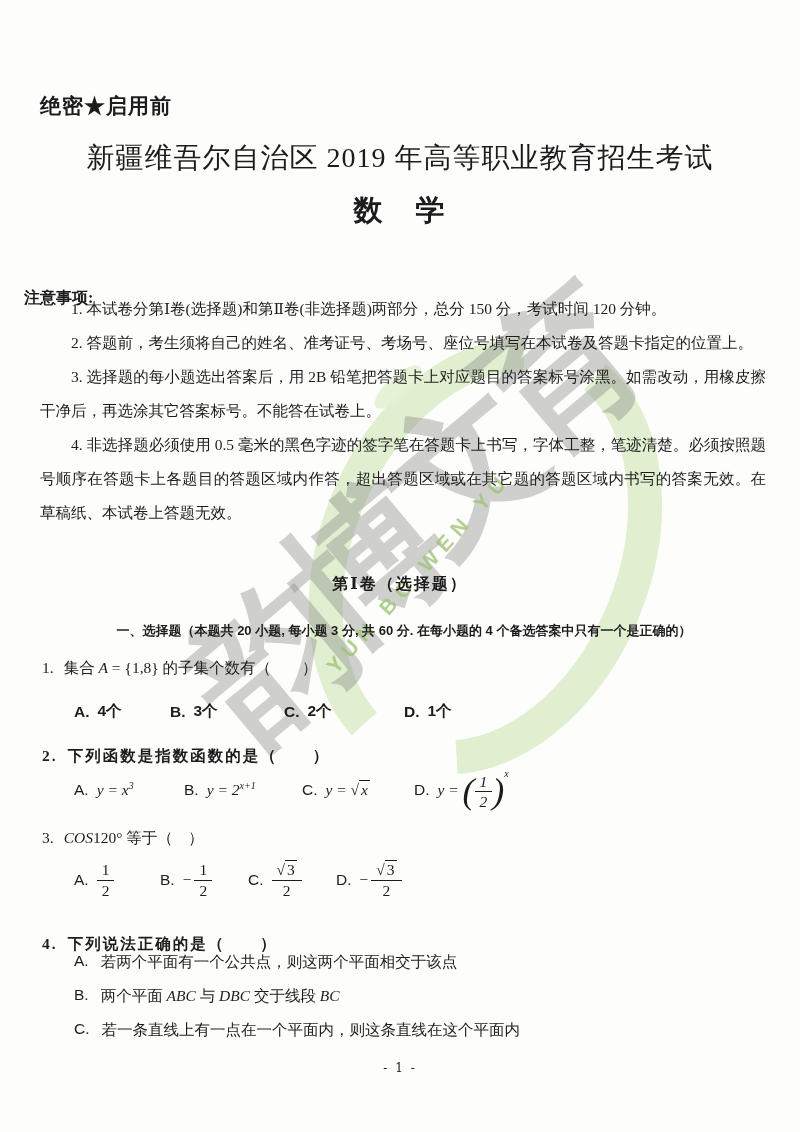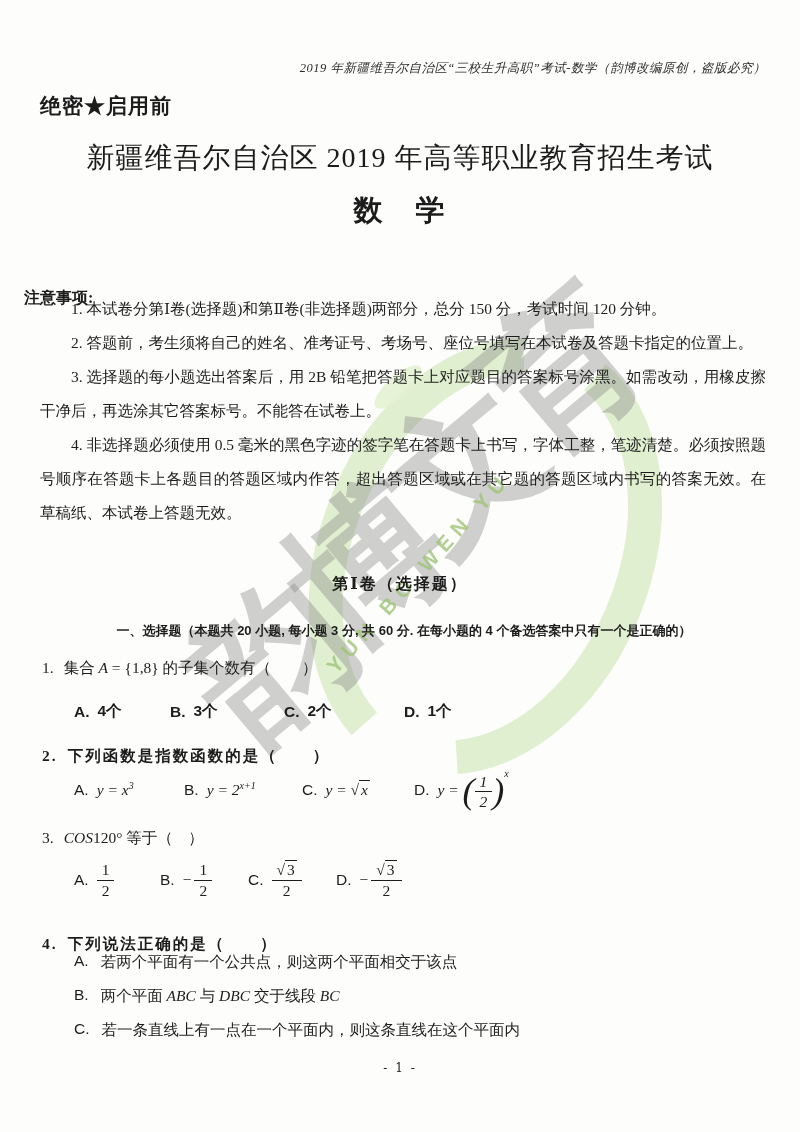--- a/index.html
+++ b/index.html
@@ -93,21 +93,20 @@
     </svg>
     <span class="wm-char" style="left:195px;top:585px">韵</span>
     <span class="wm-char" style="left:292px;top:488px">博</span>
     <span class="wm-char" style="left:389px;top:391px">文</span>
     <span class="wm-char" style="left:486px;top:294px">育</span>
     <span class="wm-pinyin">YUN BO WEN YU</span>
   </div>
 
   <div class="content">
 
-    <div class="abs header-note">2019 年新疆维吾尔自治区“三校生升高职”考试-数学（韵博改编原创，盗版必究）</div>
 
     <div class="abs secrecy">绝密★启用前</div>
 
     <div class="abs title-main">新疆维吾尔自治区 2019 年高等职业教育招生考试</div>
 
     <div class="abs subject">数　学</div>
 
     <div class="abs notice-heading">注意事项:</div>
 
     <div class="abs notice-body">

